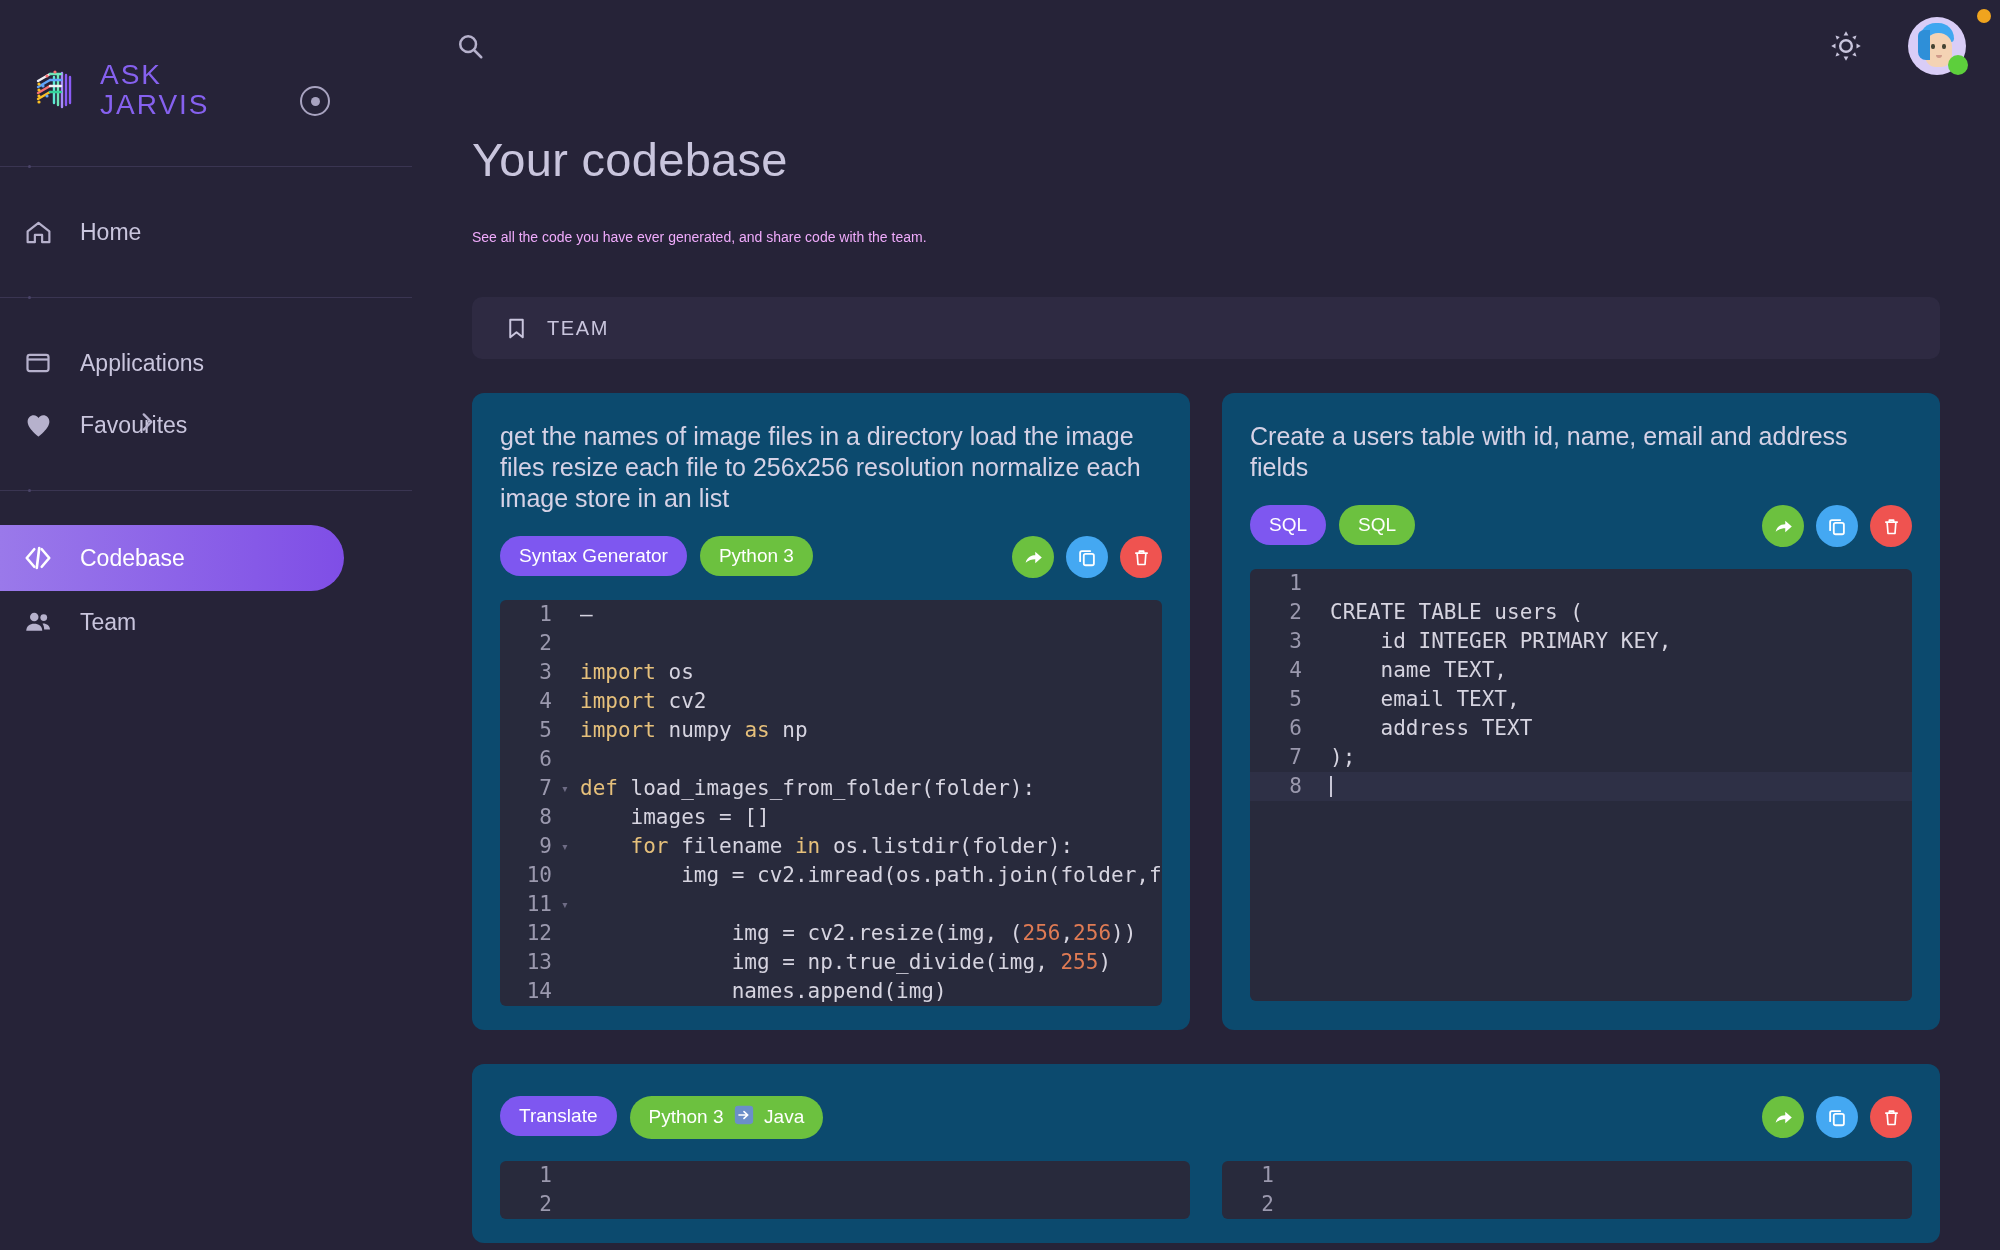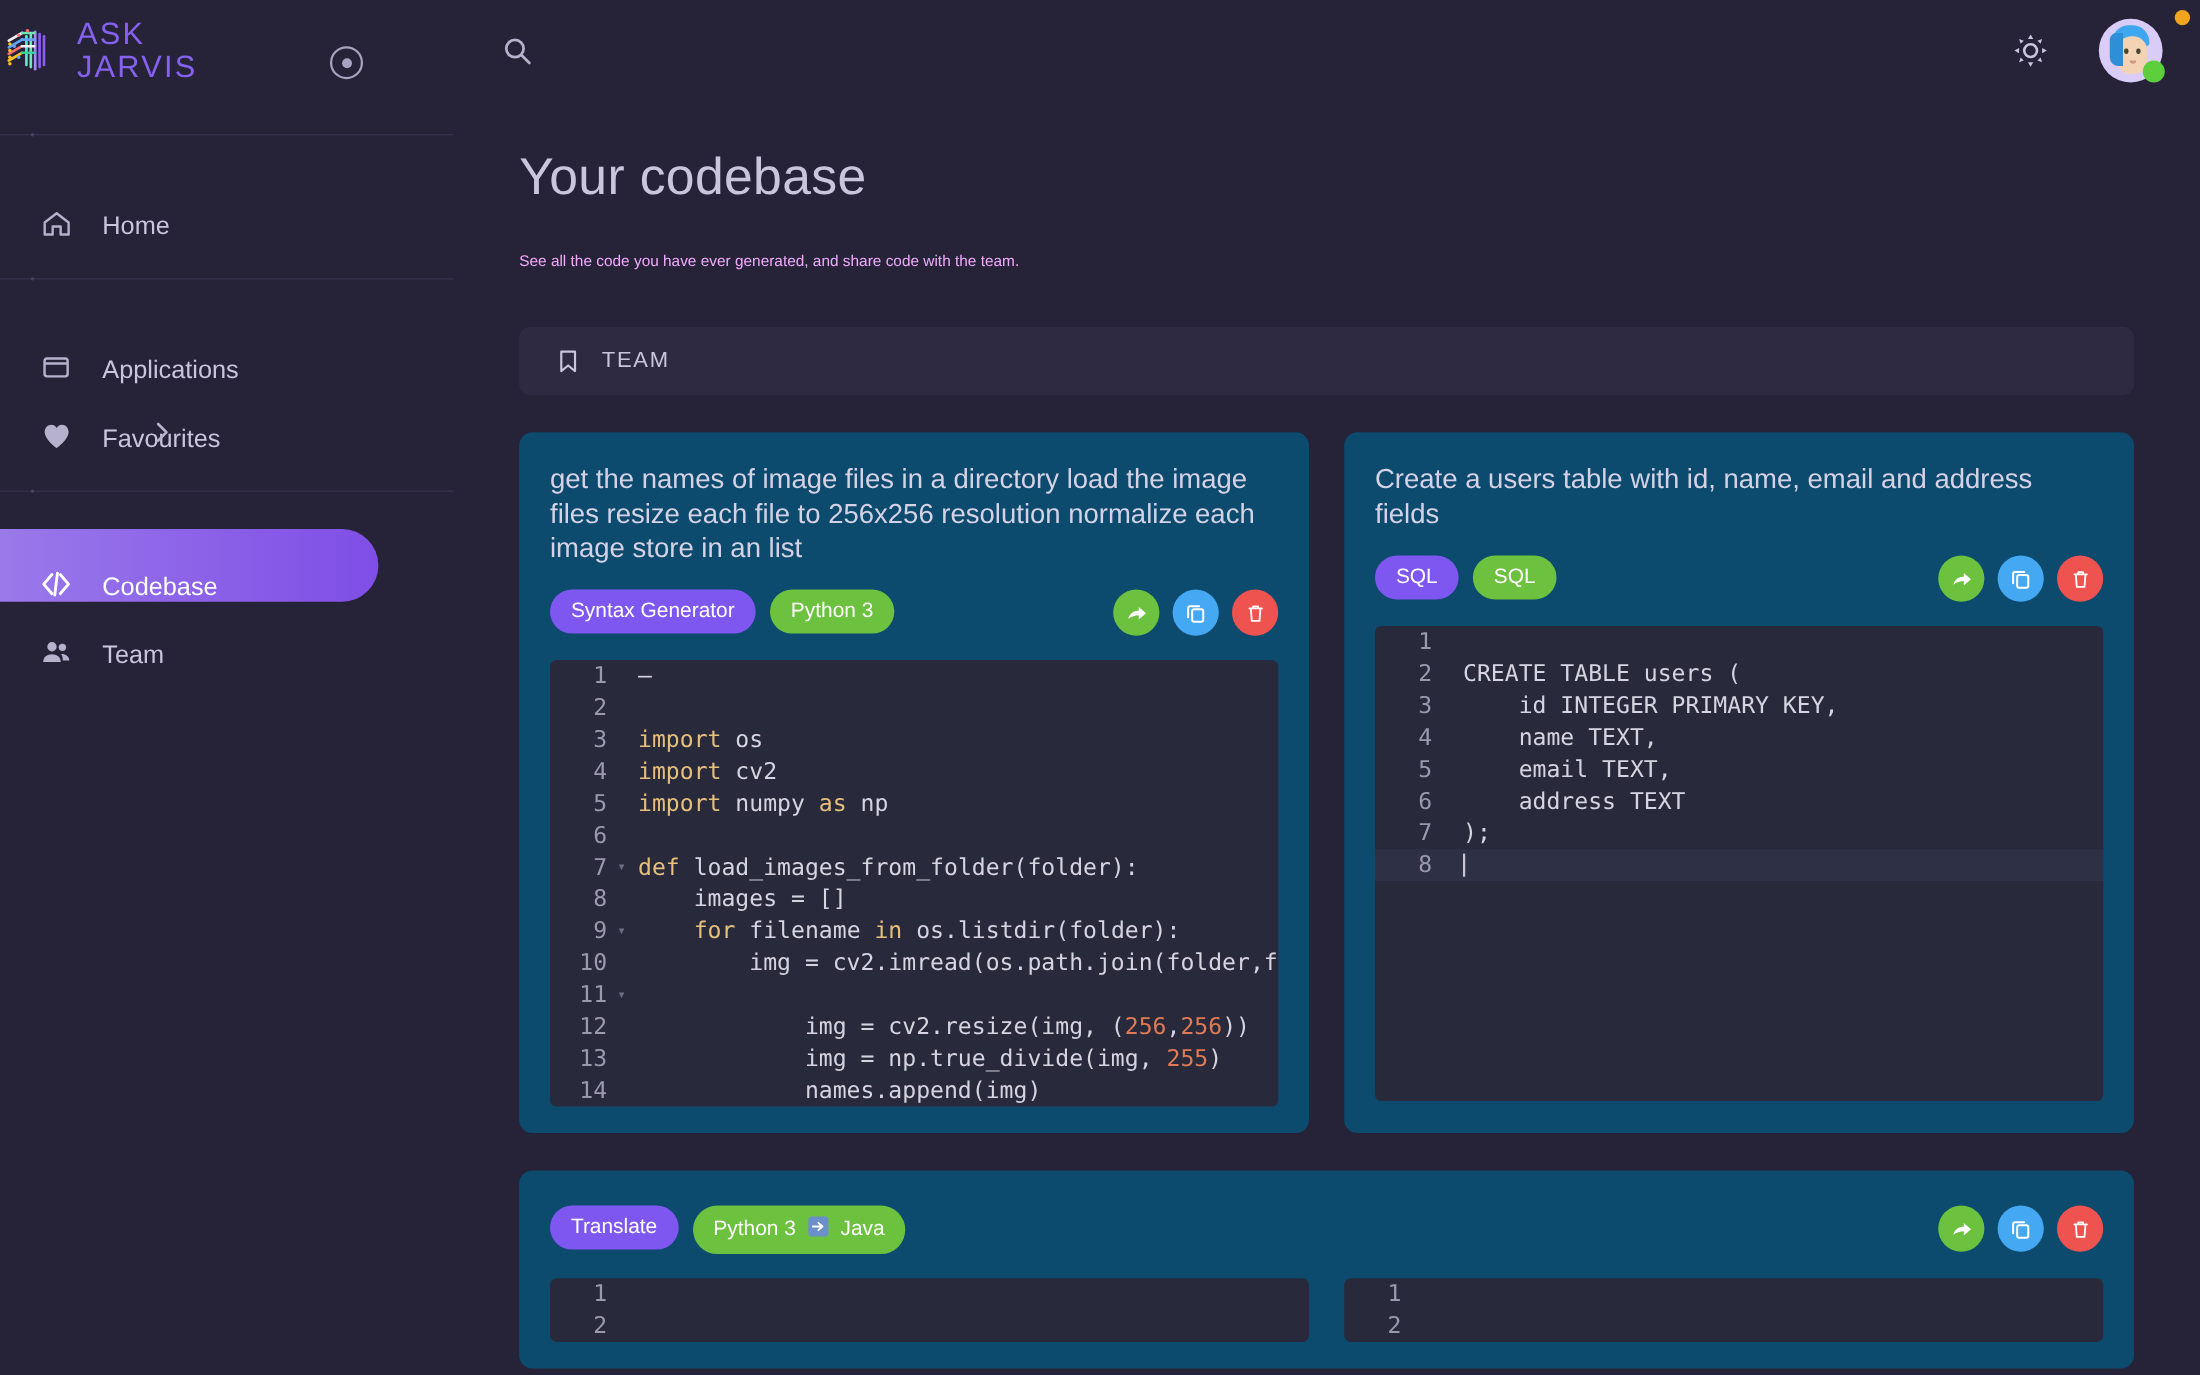--- a/index.html
+++ b/index.html
@@ -13,22 +13,23 @@
 
   
   .sidebar {
     width: 412px; flex: 0 0 412px;
     background: #262338;
     position: relative;
     padding-top: 0;
   }
   .brand {
     display: flex; align-items: center;
-    height: 92px; 
+    height: 92px; padding-left: 30px;
     position: relative;
+    margin-top: 44px;
   }
   .logo-cube { width: 48px; height: 54px; flex: 0 0 48px; position: relative; }
   .brand-name {
     margin-left: 22px;
     color: #8661ef;
     font-size: 28px;
     line-height: 30px;
     letter-spacing: 2px;
     font-weight: 400;
     white-space: pre-line;
@@ -47,23 +48,23 @@
   .divider {
     height: 1px; background: #3a3552;
     margin: 0 0 0 0; position: relative;
   }
   .divider::after {
     content: ""; position: absolute; left: 28px; top: -1px;
     width: 3px; height: 3px; background: #4a4468; border-radius: 50%;
   }
   .nav-group { padding: 34px 0; }
   .nav-item {
-    display: flex; align-items: flex-end;
+    display: flex; align-items: center;
     height: 62px;
-    padding-left: 35px;
+    padding-left: 22px;
     color: #c9c5dd;
     font-size: 23px;
     cursor: pointer;
     position: relative;
   }
   .nav-item .ic { width: 32px; height: 32px; flex:0 0 32px; margin-right: 26px;
                   display:flex; align-items:center; justify-content:center; color:#b6b1cc; }
   .nav-item.active {
     background: linear-gradient(90deg, #9a79ea 0%, #7f4ee6 100%);
     color: #ffffff;

